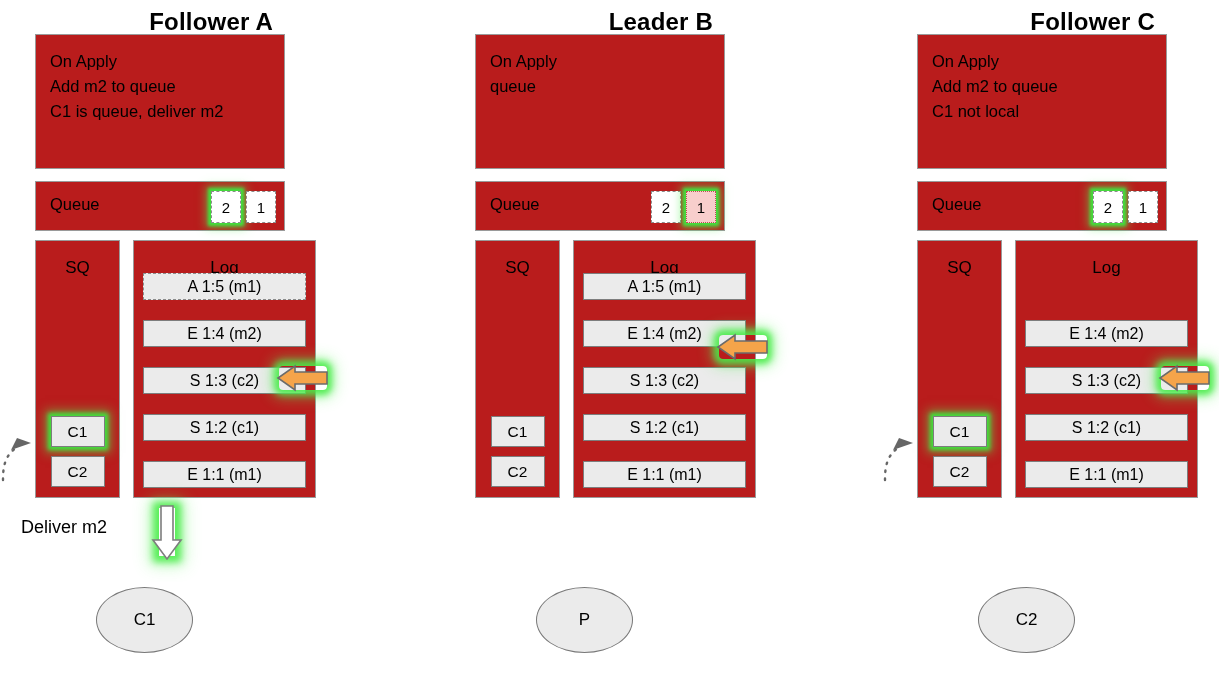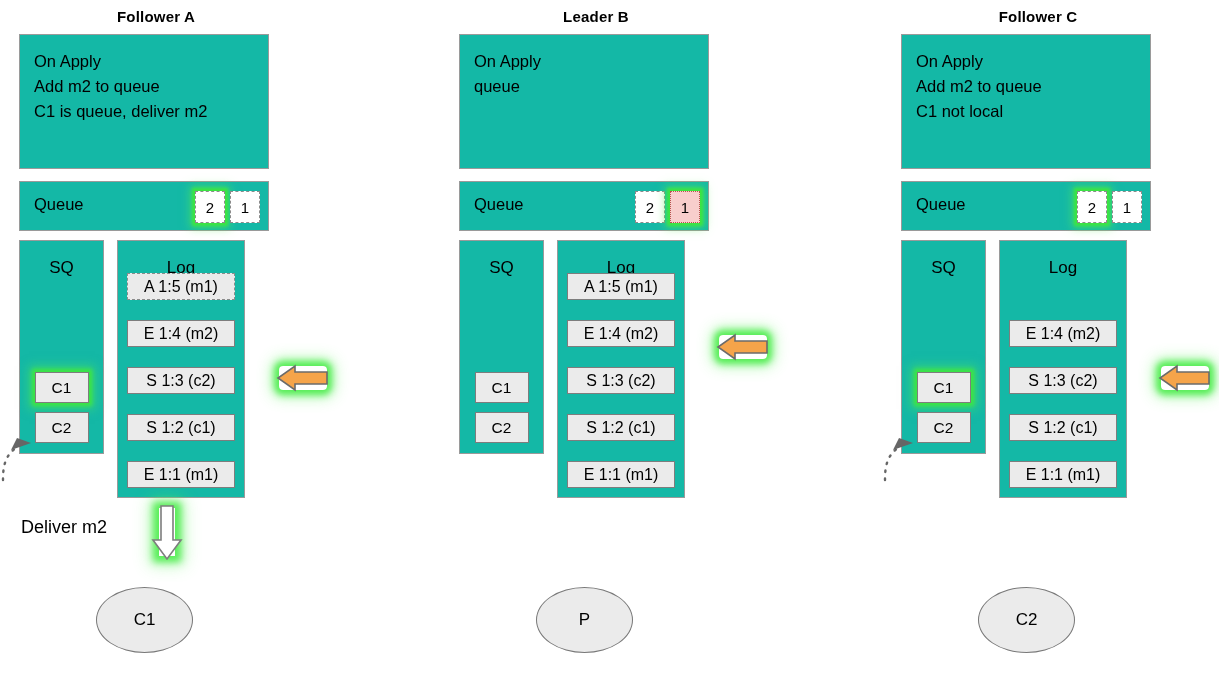--- a/index.html
+++ b/index.html
@@ -19,33 +19,34 @@
   .col {
     position: absolute;
     top: 0;
     width: 250px;
     height: 673px;
   }
 
   .col-title {
     position: absolute;
     top: 8px;
-    left: 12px;
-    width: 250px;
-    text-align: center;
-    font-size: 15px;
+    left: 4px;
+    width: 250px;
+    text-align: right;
+    font-size: 24px;
     font-weight: bold;
     letter-spacing: 0.2px;
   }
 
   .panel {
     position: absolute;
-    background: #14b8a6;
+    background: #b91c1c;
     border: 1px solid #9a9a9a;
     box-sizing: border-box;
+    margin-left: 16px;
   }
 
   
   .apply-box {
     top: 34px;
     left: 0;
     width: 250px;
     height: 135px;
     padding: 14px 14px 0 14px;
   }
@@ -94,21 +95,21 @@
   .qslot.glow {
     box-shadow: 0 0 3px 3px rgba(60,230,60,0.95),
                 0 0 9px 5px rgba(90,240,90,0.55);
   }
 
   
   .sq-box {
     top: 240px;
     left: 0;
     width: 85px;
-    height: 214px;
+    height: 258px;
   }
   .sq-title, .log-title {
     position: absolute;
     top: 17px;
     left: 0;
     width: 100%;
     text-align: center;
     font-size: 17px;
   }
   .sq-items {
@@ -134,21 +135,21 @@
   }
   .sq-item.glow {
     box-shadow: 0 0 4px 3px rgba(60,230,60,0.95),
                 0 0 10px 6px rgba(90,240,90,0.5);
   }
 
   
   .log-box {
     top: 240px;
     left: 98px;
-    width: 128px;
+    width: 183px;
     height: 258px;
   }
   .log-entries {
     position: absolute;
     bottom: 9px;
     left: 9px;
     right: 9px;
     display: flex;
     flex-direction: column;
     gap: 20px;

